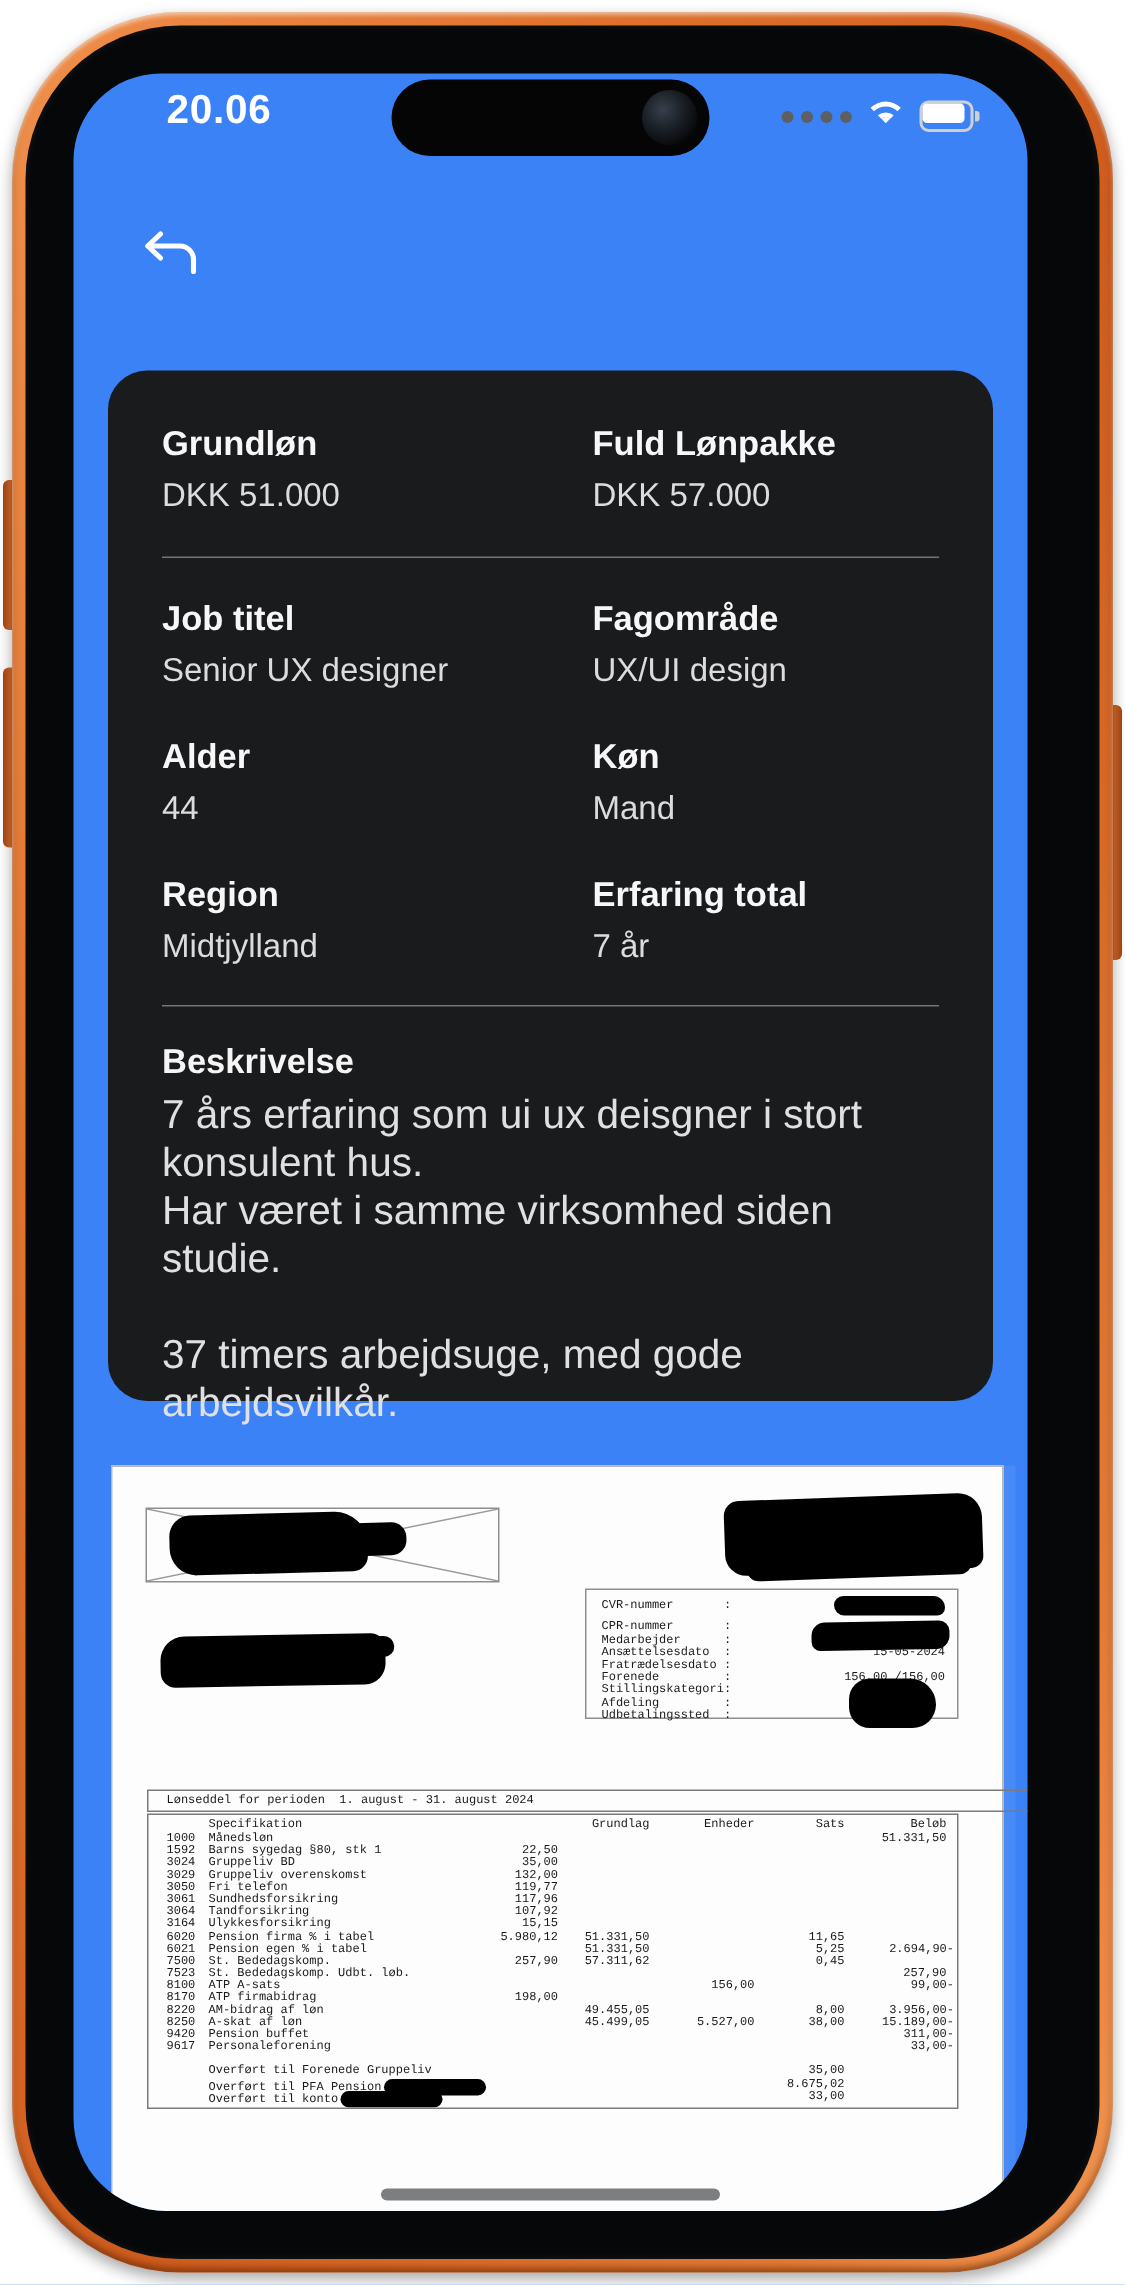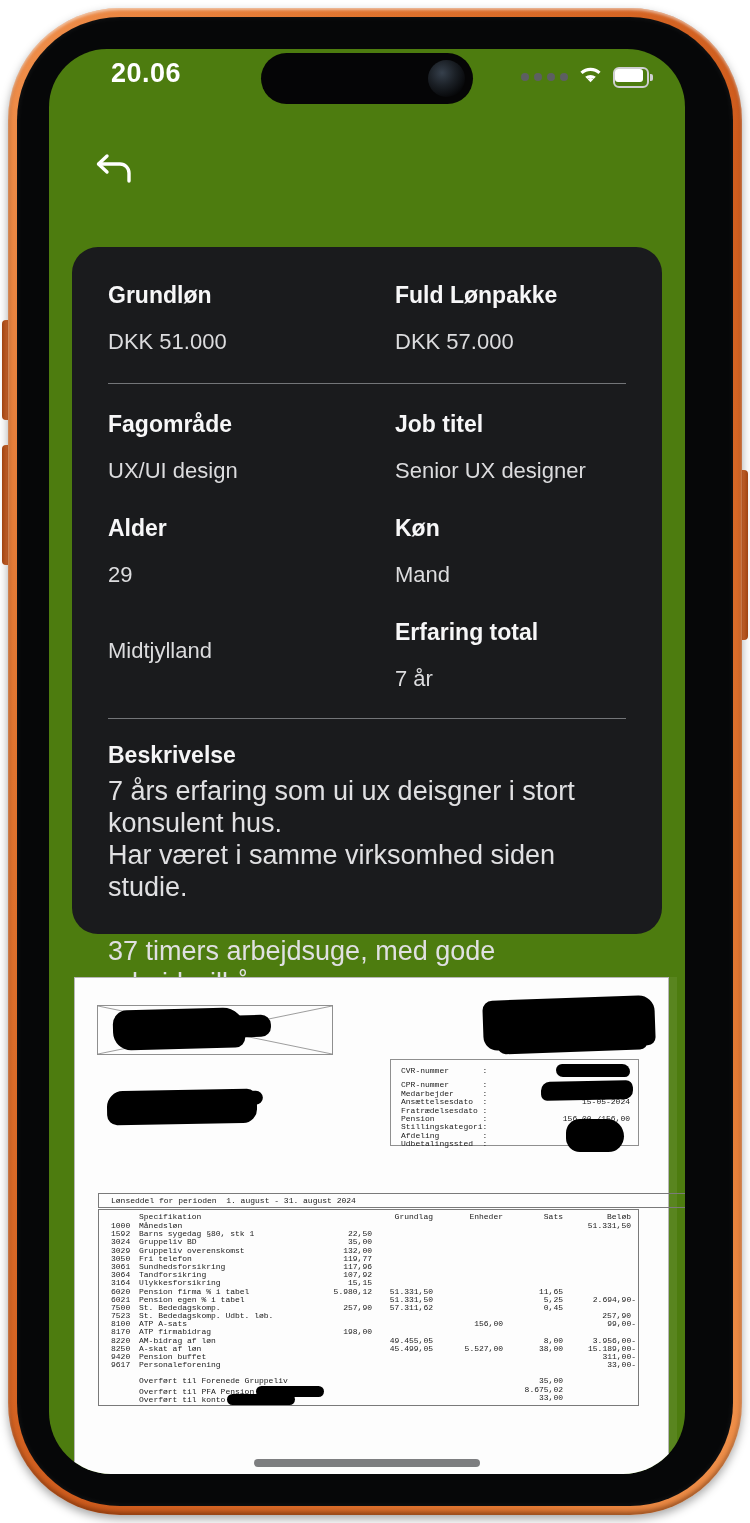--- a/index.html
+++ b/index.html
@@ -12,21 +12,21 @@
   .btn-vol2 { left:2px; top:445px; width:10px; height:120px; }
   .btn-power{ right:2px; top:470px; width:10px; height:170px; }
 
   .phone-frame { position:absolute; inset:8px; border-radius:112px;
     background:linear-gradient(115deg,#f0904c 0%,#e0742f 25%,#cf5c1d 55%,#e37a34 85%,#f2954f 100%);
     box-shadow: inset 0 2px 3px rgba(255,255,255,.55), inset 0 -3px 5px rgba(80,30,0,.55), 0 4px 10px rgba(0,0,0,.35); }
   .bezel { position:absolute; inset:9px; border-radius:103px; background:#060708;
     box-shadow: inset 0 0 6px rgba(255,255,255,.08); }
 
   .screen { position:absolute; left:49px; top:49px; width:636px; height:1425px;
-    border-radius:58px 58px 62px 62px; background:#4d7c0f; overflow:hidden; }
+    border-radius:58px 58px 62px 62px; background:#3b82f6; overflow:hidden; }
 
   
   .time { position:absolute; left:62px; top:9px; color:#fff; font-size:27px; font-weight:700; letter-spacing:.5px; }
   .dynamic-island { position:absolute; left:50%; top:4px; transform:translateX(-50%); width:212px; height:51px;
     border-radius:26px; background:#050506; }
   .camera { position:absolute; right:8px; top:7px; width:37px; height:37px; border-radius:50%;
     background:radial-gradient(circle at 38% 35%, #36404c 0%, #1b2026 40%, #07080a 75%); }
   .status-icons { position:absolute; right:32px; top:16px; display:flex; align-items:center; gap:9px; }
   .cell-dots { display:flex; gap:5px; align-items:center; }
   .cell-dots i { width:8px; height:8px; border-radius:50%; background:#5d5f62; display:block; }
@@ -35,21 +35,21 @@
   .batt-fill { position:absolute; left:2px; top:2px; width:28px; height:13px; background:#fff; border-radius:3px; }
   .batt-tip { position:absolute; right:0; top:7px; width:3px; height:7px; background:#cfcfd1; border-radius:0 2px 2px 0; }
 
   .back-btn { position:absolute; left:40px; top:99px; width:46px; height:42px; background:none; border:none; cursor:pointer; }
 
   
   .profile-card { position:absolute; left:23px; top:198px; width:590px; height:687px;
     background:#1a1b1d; border-radius:26px; padding:34px 36px 26px 36px; color:#f5f5f6; }
   .field-row { display:grid; grid-template-columns:287px 1fr; }
   .fld-label { font-size:23px; font-weight:700; line-height:28px; color:#f7f7f8; }
-  .fld-value { font-size:22px; font-weight:400; line-height:30px; margin-top:18px; color:#dcdcde; }
+  .fld-value { font-size:22px; font-weight:400; line-height:30px; margin-top:6px; color:#dcdcde; }
   .gap28 { height:28px; } 
   .divider { height:1px; background:#737578; margin:26px 0 26px 0; }
   .divider2 { height:1px; background:#737578; margin:24px 0 22px 0; }
   .desc-label { font-size:23px; font-weight:700; line-height:28px; }
   .desc-text { margin-top:6px; font-size:27px; line-height:32px; color:#e0e0e2; white-space:pre-line; }
 
   
   .payslip { position:absolute; left:25px; top:928px; width:595px; height:497px; background:#fdfdfd;
     border:1px solid #b7b7b7; border-bottom:none; color:#1a1a1a;
     font-family:"Liberation Mono", monospace; box-shadow: 8px 0 0 rgba(255,255,255,.07); }
@@ -147,42 +147,43 @@
           <div class="fld-value">DKK 51.000</div>
         </div>
         <div>
           <div class="fld-label">Fuld Lønpakke</div>
           <div class="fld-value">DKK 57.000</div>
         </div>
       </div>
       <div class="divider"></div>
       <div class="field-row">
         <div>
+          <div class="fld-label">Job titel</div>
+          <div class="fld-value">Senior UX designer</div>
+        </div>
+        <div>
           <div class="fld-label">Fagområde</div>
           <div class="fld-value">UX/UI design</div>
         </div>
-        <div>
-          <div class="fld-label">Job titel</div>
-          <div class="fld-value">Senior UX designer</div>
-        </div>
       </div>
       <div class="gap28"></div>
       <div class="field-row">
         <div>
           <div class="fld-label">Alder</div>
-          <div class="fld-value">29</div>
+          <div class="fld-value">44</div>
         </div>
         <div>
           <div class="fld-label">Køn</div>
           <div class="fld-value">Mand</div>
         </div>
       </div>
       <div class="gap28"></div>
       <div class="field-row">
         <div>
+          <div class="fld-label">Region</div>
           <div class="fld-value">Midtjylland</div>
         </div>
         <div>
           <div class="fld-label">Erfaring total</div>
           <div class="fld-value">7 år</div>
         </div>
       </div>
       <div class="divider2"></div>
       <div class="desc-label">Beskrivelse</div>
       <div class="desc-text">7 års erfaring som ui ux deisgner i stort
@@ -204,21 +205,21 @@
       <div class="blob blob-address"></div>
 
       <div class="info-box">
         <div id="infobox-rows">
             <div class="ib-row"><span class="ib-label">CVR-nummer</span><span>:</span><span class="ib-value"></span></div>
             <div class="ib-spacer"></div>
             <div class="ib-row"><span class="ib-label">CPR-nummer</span><span>:</span><span class="ib-value"></span></div>
             <div class="ib-row"><span class="ib-label">Medarbejder</span><span>:</span><span class="ib-value"></span></div>
             <div class="ib-row"><span class="ib-label">Ansættelsesdato</span><span>:</span><span class="ib-value">15-05-2024</span></div>
             <div class="ib-row"><span class="ib-label">Fratrædelsesdato</span><span>:</span><span class="ib-value"></span></div>
-            <div class="ib-row"><span class="ib-label">Pension</span><span>:</span><span class="ib-value">156,00 /156,00</span></div>
+            <div class="ib-row"><span class="ib-label">Forenede</span><span>:</span><span class="ib-value">156,00 /156,00</span></div>
             <div class="ib-row"><span class="ib-label">Stillingskategori</span><span>:</span><span class="ib-value"></span></div>
             <div class="ib-row"><span class="ib-label">Afdeling</span><span>:</span><span class="ib-value"></span></div>
             <div class="ib-row"><span class="ib-label">Udbetalingssted</span><span>:</span><span class="ib-value"></span></div>
           </div>
         <div class="ib-blob ib-blob-cvr"></div>
         <div class="ib-blob ib-blob-cpr"></div>
         <div class="ib-blob ib-blob-stil"></div>
       </div>
 
       <div class="period-band">Lønseddel for perioden  1. august - 31. august 2024</div>

